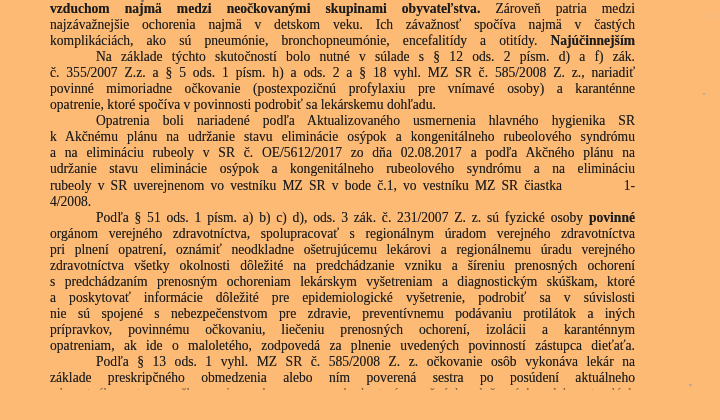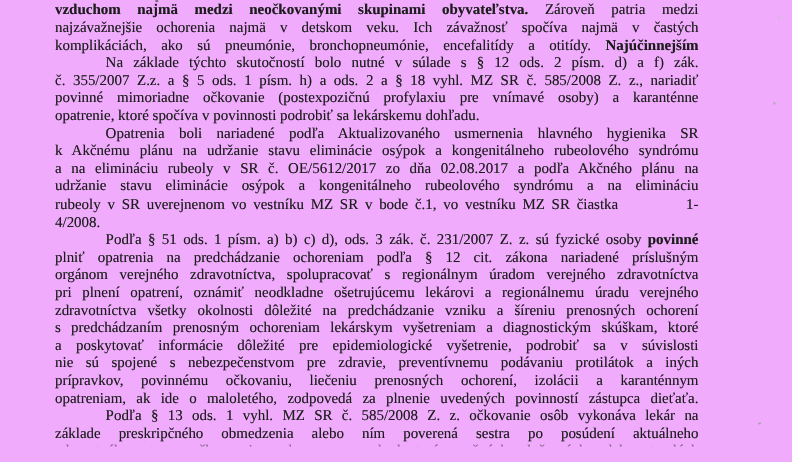--- a/index.html
+++ b/index.html
@@ -5,21 +5,21 @@
   html, body {
     margin: 0;
     padding: 0;
     background: #ffffff;
   }
   .page {
     position: relative;
     width: 720px;
     height: 420px;
     box-sizing: border-box;
-    background: #f0abfc;
+    background: #fdba74;
     padding: 1px 85px 0 50px;
     overflow: hidden;
     font-family: "Liberation Serif", "DejaVu Serif", serif;
     font-size: 13.6px;
     line-height: 16.05px;
     color: #1c1c1c;
     text-shadow: 0 0 0.45px rgba(40,40,40,0.55);
   }
   .line {
     position: relative;
@@ -81,21 +81,20 @@
       <div class="line indent jlast"><span class="line-main"><span>Opatrenia boli nariadené podľa Aktualizovaného usmernenia hlavného hygienika SR</span></span></div>
       <div class="line jlast"><span class="line-main"><span>k Akčnému plánu na udržanie stavu eliminácie osýpok a kongenitálneho rubeolového syndrómu</span></span></div>
       <div class="line jlast"><span class="line-main"><span>a na elimináciu rubeoly v SR č.  OE/5612/2017 zo dňa 02.08.2017 a podľa Akčného plánu na</span></span></div>
       <div class="line jlast"><span class="line-main"><span>udržanie stavu eliminácie osýpok a kongenitálneho rubeolového syndrómu a na elimináciu</span></span></div>
       <div class="line">
         <span class="line-main with-right"><span>rubeoly v SR uverejnenom vo vestníku MZ SR v bode č.1, vo vestníku  MZ SR čiastka</span></span>
         <span class="line-right">1-</span>
       </div>
       <div class="line"><span class="line-main"><span>4/2008.</span></span></div>
       <div class="line indent jlast"><span class="line-main"><span>Podľa § 51 ods. 1 písm. a) b) c) d), ods. 3 zák. č. 231/2007 Z. z. sú fyzické osoby </span><span class="bold">povinné</span></span></div>
-      <div class="line jlast"><span class="line-main"><span>plniť opatrenia na predchádzanie ochoreniam podľa § 12 cit. zákona nariadené príslušným</span></span></div>
       <div class="line jlast"><span class="line-main"><span>orgánom verejného zdravotníctva, spolupracovať s regionálnym úradom verejného zdravotníctva</span></span></div>
       <div class="line jlast"><span class="line-main"><span>pri plnení opatrení, oznámiť neodkladne ošetrujúcemu lekárovi a regionálnemu úradu verejného</span></span></div>
       <div class="line jlast"><span class="line-main"><span>zdravotníctva všetky okolnosti dôležité na predchádzanie vzniku a šíreniu prenosných ochorení</span></span></div>
       <div class="line jlast"><span class="line-main"><span>s predchádzaním prenosným ochoreniam lekárskym vyšetreniam a diagnostickým skúškam, ktoré</span></span></div>
       <div class="line jlast"><span class="line-main"><span>a poskytovať informácie dôležité pre epidemiologické vyšetrenie, podrobiť sa v súvislosti</span></span></div>
       <div class="line jlast"><span class="line-main"><span>nie sú spojené s nebezpečenstvom pre zdravie, preventívnemu podávaniu protilátok a iných</span></span></div>
       <div class="line jlast"><span class="line-main"><span>prípravkov, povinnému očkovaniu, liečeniu prenosných ochorení, izolácii a karanténnym</span></span></div>
       <div class="line jlast"><span class="line-main"><span>opatreniam, ak ide o maloletého, zodpovedá za plnenie uvedených povinností zástupca dieťaťa.</span></span></div>
       <div class="line indent jlast"><span class="line-main"><span>Podľa § 13 ods. 1 vyhl. MZ SR č. 585/2008 Z. z. očkovanie osôb vykonáva lekár na</span></span></div>
       <div class="line jlast"><span class="line-main"><span>základe preskripčného obmedzenia alebo ním poverená sestra po posúdení aktuálneho</span></span></div>

